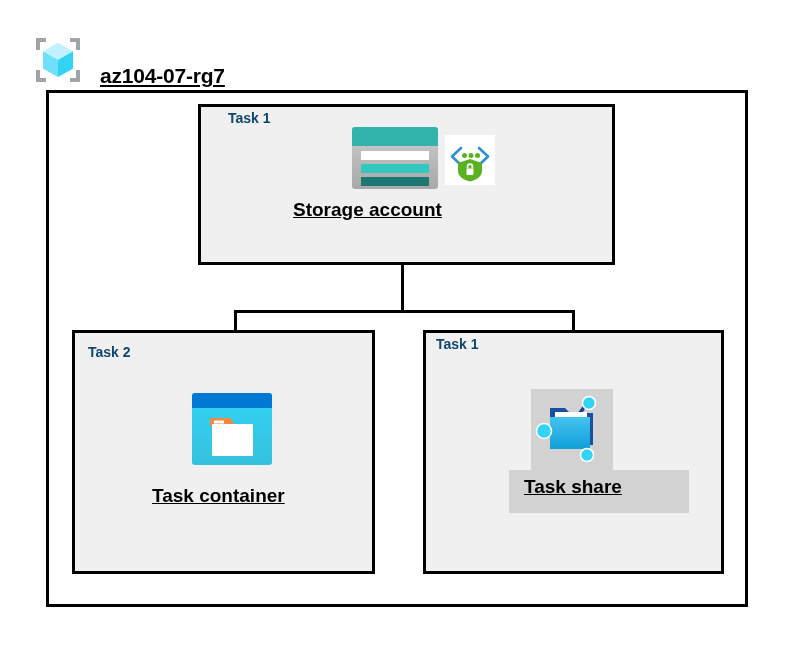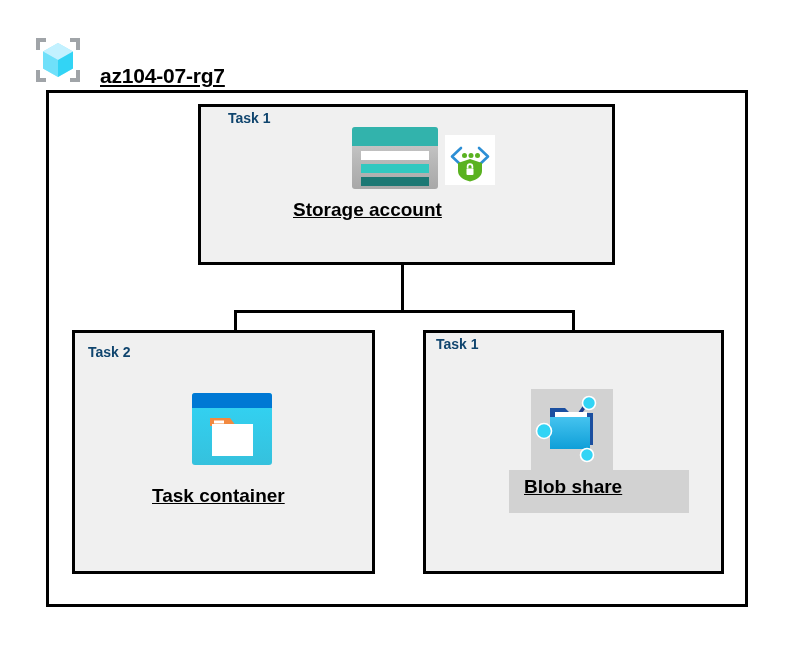--- a/index.html
+++ b/index.html
@@ -210,13 +210,13 @@
 
   <path d="M20 19 L52 19 L52 31 L20 31 Z" fill="#ffffff"></path>
 
   <path d="M15 24 L55 24 L55 56 L15 56 Z" fill="url(#fs-front)"></path>
 
   <circle cx="54" cy="10" r="6.5" fill="#32d4f5" stroke="#ffffff" stroke-width="1.6"></circle>
   <circle cx="9" cy="38" r="7.5" fill="#32d4f5" stroke="#ffffff" stroke-width="1.6"></circle>
   <circle cx="52" cy="62" r="6.5" fill="#32d4f5" stroke="#ffffff" stroke-width="1.6"></circle>
 </svg>
 
-<div class="node-caption" id="caption-file">Blob share</div>
+<div class="node-caption" id="caption-file">Task share</div>
 
 </body></html>

